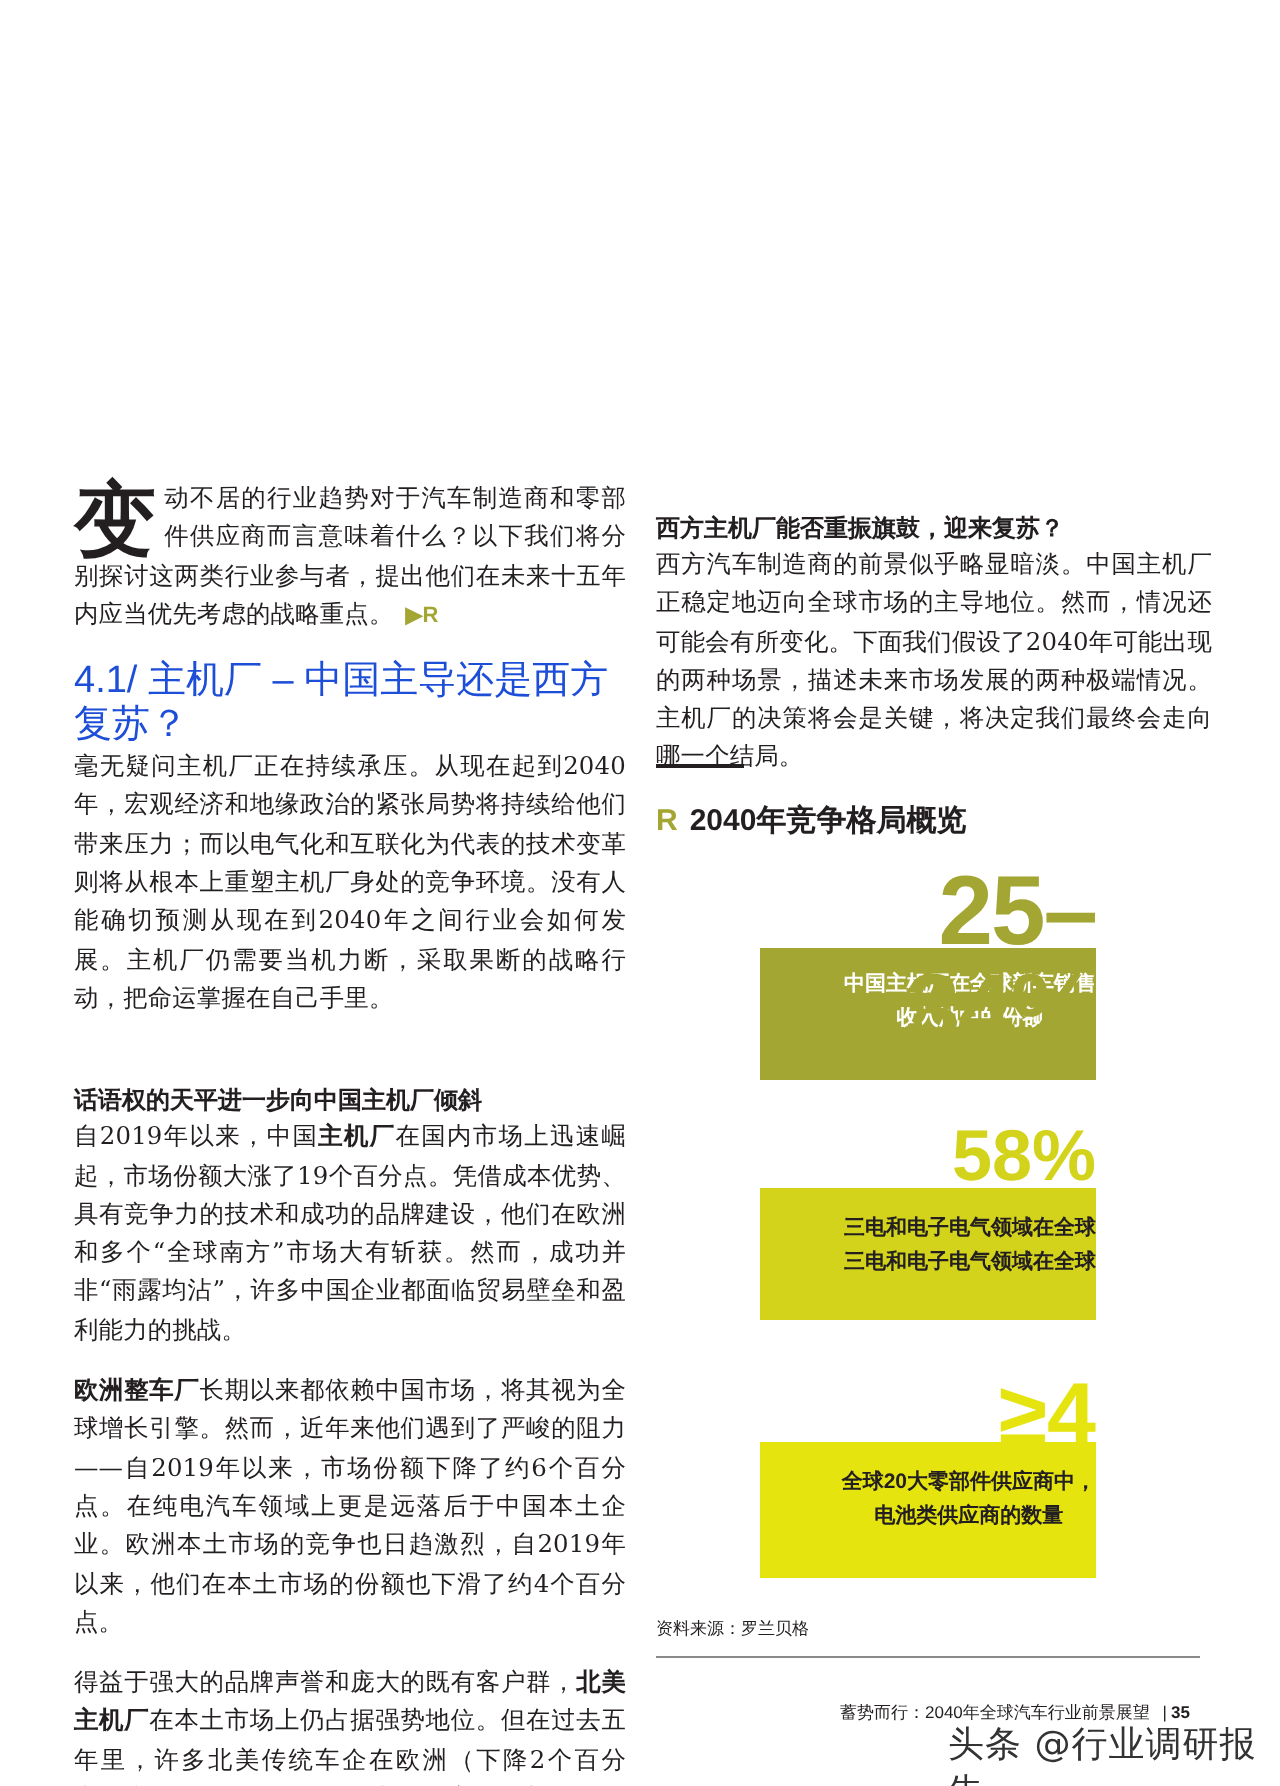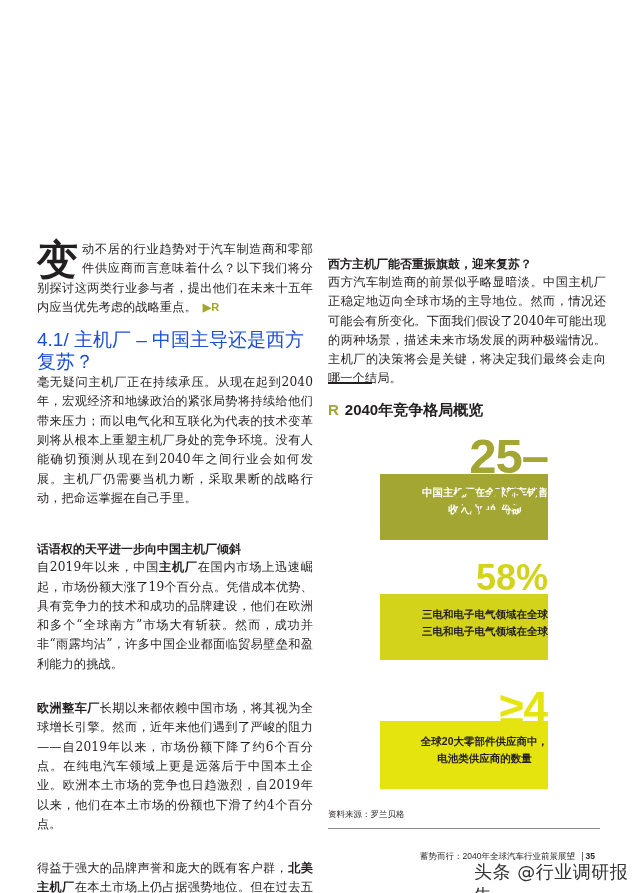--- a/index.html
+++ b/index.html
@@ -10,21 +10,21 @@
   .col-right { position: absolute; left: 328px; top: 255px; width: 278px; }
 
   .body-text { font-size: 12.2px; line-height: 19.3px; letter-spacing: 0.1px; text-align: justify; }
   .intro { position: relative; }
   .dropcap { float: left; font-family: "DejaVu Serif", serif; font-weight: bold; font-size: 41px; line-height: 40px; margin: 0 4px -2px 0; height: 40px; }
   .r-mark { color: #a3a633; font-family: "Liberation Sans", sans-serif; font-weight: bold; font-size: 11px; margin-left: 6px; }
 
   .section-title { font-family: "Liberation Sans", sans-serif; font-size: 19px; font-weight: normal; color: #1d4ed8; margin-top: 12px; line-height: 22px; }
   .sub-head { font-family: "Liberation Sans", sans-serif; font-weight: bold; font-size: 12px; margin-top: 32px; line-height: 18px; }
   .para { margin-top: 0; }
-  .para-gap { margin-top: 25px; }
+  .para-gap { margin-top: 11px; }
   b.strong { font-family: "Liberation Sans", sans-serif; font-weight: bold; }
 
   .rule-short { position: absolute; left: 328px; top: 382px; width: 44px; height: 1.5px; background: #231f20; }
   .overview-title { position: absolute; left: 328px; top: 401px; font-family: "Liberation Sans", sans-serif; font-weight: bold; font-size: 15px; }
   .overview-title .r { color: #a3a633; margin-right: 6px; }
 
   .stat { position: absolute; left: 380px; width: 168px; }
   .stat .big { position: absolute; left: 0; width: 168px; text-align: right; font-family: "Liberation Sans", sans-serif; font-weight: bold; line-height: 1; }
   .stat .box { position: absolute; left: 0; width: 168px; display: flex; align-items: flex-start; justify-content: flex-end; text-align: center; font-family: "Liberation Sans", sans-serif; font-weight: bold; font-size: 10.5px; line-height: 17px; }
 

